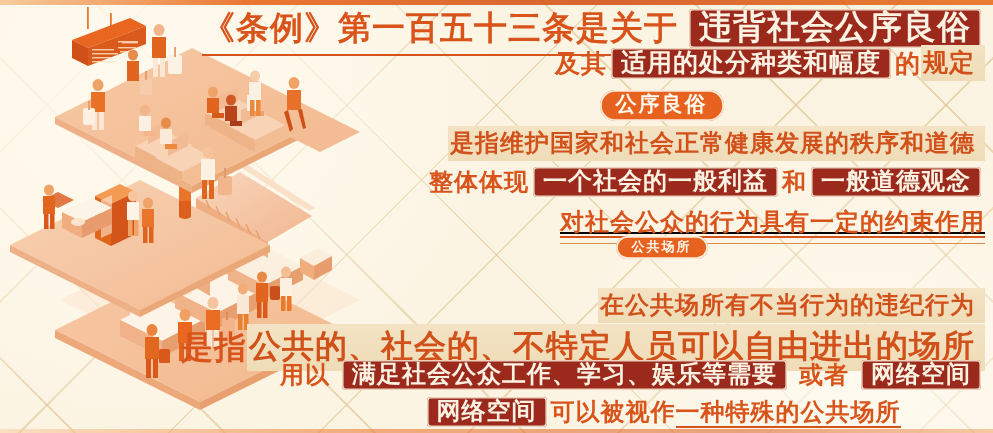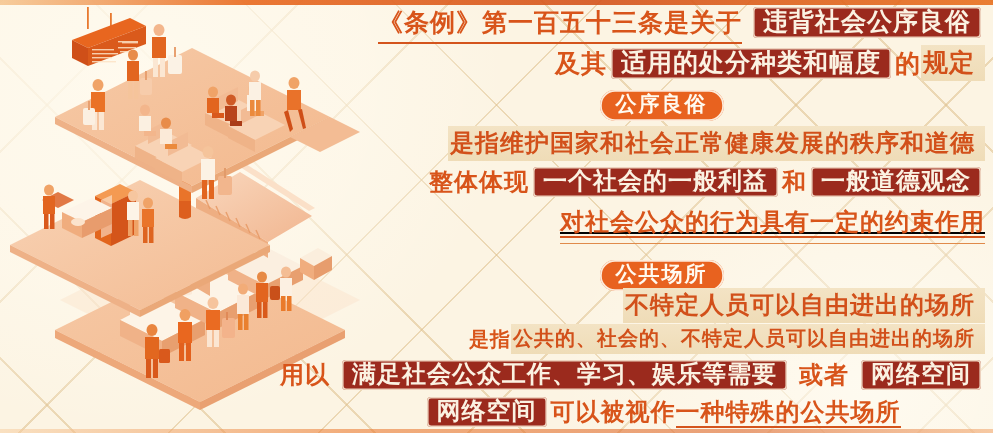--- a/index.html
+++ b/index.html
@@ -427,21 +427,21 @@
             <path d="M249,82 h12 v18 h-12 z" fill="#fbf1e3"></path>
             <rect x="250" y="100" width="4.5" height="16" fill="#eb8a3c"></rect>
             <rect x="256" y="100" width="4.5" height="16" fill="#eb8a3c"></rect>
           </g>
     </g>
   </svg>
   </div>
 
   <div class="textcol">
 
-    <div class="line ln-right" style="top:6px;font-size:25px;">
+    <div class="line ln-right" style="top:6px;font-size:33px;">
       <span class="tx u1">《条例》第一百五十三条是关于</span>
       <span class="spc"></span>
       <span class="cap">违背社会公序良俗</span>
     </div>
 
     <div class="line ln-right" style="top:45px;font-size:25px;">
       <span class="tx">及其</span>
       <span class="cap">适用的处分种类和幅度</span>
       <span class="tx">的</span>
       <span class="hl">规定</span>
@@ -456,27 +456,27 @@
     <div class="line ln-right" style="top:166px;font-size:24px;">
       <span class="tx">整体体现</span>
       <span class="cap">一个社会的一般利益</span>
       <span class="tx">和</span>
       <span class="cap">一般道德观念</span>
     </div>
     <div class="line ln-right" style="top:206px;font-size:24px;text-decoration:underline;">
       <span class="tx u2">对社会公众的行为具有一定的约束作用</span>
     </div>
 
-    <div class="line ln-center" style="top:260px;font-size:21px;">
+    <div class="line ln-center" style="top:236px;font-size:13px;">
       <span class="pill">公共场所</span>
     </div>
     <div class="line ln-right" style="top:288px;font-size:24px;">
-      <span class="hl">不特定人员可以自由进出的场所</span>
-    </div>
-    <div class="line ln-right" style="top:324px;font-size:20px;">
+      <span class="hl">在公共场所有不当行为的违纪行为</span>
+    </div>
+    <div class="line ln-right" style="top:324px;font-size:32px;">
       <span class="tx">是指</span>
       <span class="hl">公共的、社会的、不特定人员可以自由进出的场所</span>
     </div>
     <div class="line ln-right" style="top:359px;font-size:24px;gap:8px;">
       <span class="tx">用以</span>
       <span class="cap">满足社会公众工作、学习、娱乐等需要</span>
       <span class="tx">或者</span>
       <span class="cap">网络空间</span>
     </div>
     <div class="line ln-center" style="top:396px;font-size:24px;">

